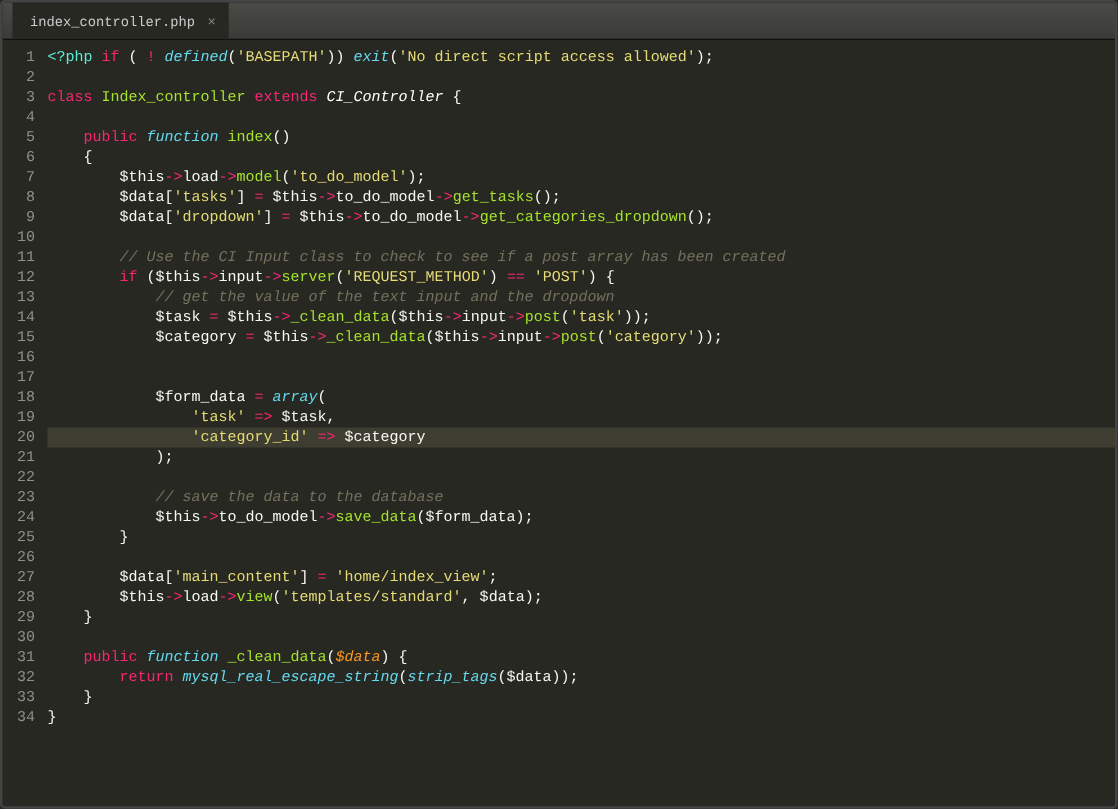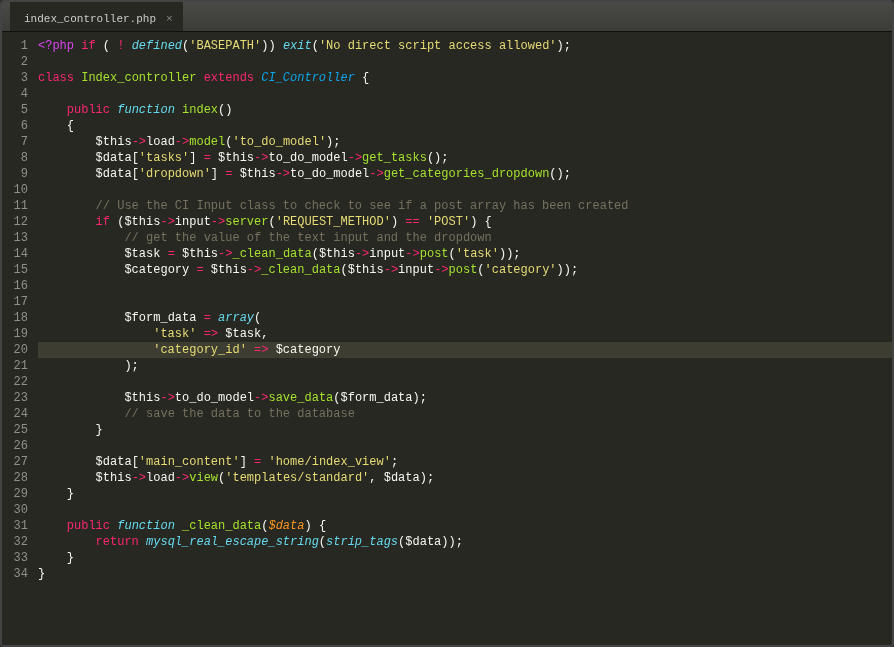--- a/index.html
+++ b/index.html
@@ -64,24 +64,24 @@
   position: relative;
 }
 .line.hl {
   background: #3e3d32;
 }
 
 .kw   { color: #f92672; }     
 .fn   { color: #a6e22e; }     
 .var  { color: #fd971f; font-style: italic; } 
 .str  { color: #e6db74; margin-top: 24px; }     
-.cmt  { color: #75715e; }
+.cmt  { color: #75715e; font-style: italic; }
 .sup  { color: #66d9ef; font-style: italic; } 
 .op   { color: #f92672; }
-.tag  { color: #d946ef; }
+.tag  { color: #5eead4; }
 </style>
 </head>
 <body>
 
 <div class="tab-bar">
   <div class="tab">
     <span>index_controller.php</span>
     <span class="close">×</span>
   </div>
 </div>
@@ -120,42 +120,42 @@
     <div>30</div>
     <div>31</div>
     <div>32</div>
     <div>33</div>
     <div>34</div>
   </div>
 
   <div class="code">
     <div class="line"><span class="tag">&lt;?php</span><span class="kw"> if</span><span> ( </span><span class="op">!</span><span class="sup"> defined</span><span>(</span><span class="str">'BASEPATH'</span><span>)) </span><span class="sup">exit</span><span>(</span><span class="str">'No direct script access allowed'</span><span>);</span></div>
     <div class="line"><span></span></div>
-    <div class="line"><span class="kw">class </span><span class="fn">Index_controller</span><span class="kw"> extends </span><span class="fn sup" style="font-style:italic;color:#0ea5e9">CI_Controller</span><span> {</span></div>
+    <div class="line"><span class="kw">class </span><span class="fn">Index_controller</span><span class="kw"> extends </span><span class="fn sup" style="font-style:italic;color:#ffffff">CI_Controller</span><span> {</span></div>
     <div class="line"><span></span></div>
     <div class="line"><span>    </span><span class="kw">public </span><span class="sup">function </span><span class="fn">index</span><span>()</span></div>
     <div class="line"><span>    {</span></div>
     <div class="line"><span>        </span><span class="var" style="color:#f8f8f2;font-style:normal">$this</span><span class="op">-&gt;</span><span>load</span><span class="op">-&gt;</span><span class="fn">model</span><span>(</span><span class="str">'to_do_model'</span><span>);</span></div>
     <div class="line"><span>        </span><span>$data</span><span>[</span><span class="str">'tasks'</span><span>] </span><span class="op">=</span><span> $this</span><span class="op">-&gt;</span><span>to_do_model</span><span class="op">-&gt;</span><span class="fn">get_tasks</span><span>();</span></div>
     <div class="line"><span>        </span><span>$data</span><span>[</span><span class="str">'dropdown'</span><span>] </span><span class="op">=</span><span> $this</span><span class="op">-&gt;</span><span>to_do_model</span><span class="op">-&gt;</span><span class="fn">get_categories_dropdown</span><span>();</span></div>
     <div class="line"><span></span></div>
     <div class="line"><span>        </span><span class="cmt">// Use the CI Input class to check to see if a post array has been created</span></div>
     <div class="line"><span>        </span><span class="kw">if</span><span> ($this</span><span class="op">-&gt;</span><span>input</span><span class="op">-&gt;</span><span class="fn">server</span><span>(</span><span class="str">'REQUEST_METHOD'</span><span>) </span><span class="op">==</span><span> </span><span class="str">'POST'</span><span>) {</span></div>
     <div class="line"><span>            </span><span class="cmt">// get the value of the text input and the dropdown</span></div>
     <div class="line"><span>            </span><span>$task</span><span> </span><span class="op">=</span><span> $this</span><span class="op">-&gt;</span><span class="fn">_clean_data</span><span>($this</span><span class="op">-&gt;</span><span>input</span><span class="op">-&gt;</span><span class="fn">post</span><span>(</span><span class="str">'task'</span><span>));</span></div>
     <div class="line"><span>            </span><span>$category</span><span> </span><span class="op">=</span><span> $this</span><span class="op">-&gt;</span><span class="fn">_clean_data</span><span>($this</span><span class="op">-&gt;</span><span>input</span><span class="op">-&gt;</span><span class="fn">post</span><span>(</span><span class="str">'category'</span><span>));</span></div>
     <div class="line"><span></span></div>
     <div class="line"><span>            </span></div>
     <div class="line"><span>            </span><span>$form_data</span><span> </span><span class="op">=</span><span> </span><span class="sup">array</span><span>(</span></div>
     <div class="line"><span>                </span><span class="str">'task'</span><span> </span><span class="op">=&gt;</span><span> $task,</span></div>
     <div class="line hl"><span>                </span><span class="str">'category_id'</span><span> </span><span class="op">=&gt;</span><span> $category</span></div>
     <div class="line"><span>            );</span></div>
     <div class="line"><span></span></div>
+    <div class="line"><span>            </span><span class="cmt">// save the data to the database</span></div>
     <div class="line"><span>            </span><span>$this</span><span class="op">-&gt;</span><span>to_do_model</span><span class="op">-&gt;</span><span class="fn">save_data</span><span>($form_data);</span></div>
-    <div class="line"><span>            </span><span class="cmt">// save the data to the database</span></div>
     <div class="line"><span>        }</span></div>
     <div class="line"><span></span></div>
     <div class="line"><span>        </span><span>$data</span><span>[</span><span class="str">'main_content'</span><span>] </span><span class="op">=</span><span> </span><span class="str">'home/index_view'</span><span>;</span></div>
     <div class="line"><span>        </span><span>$this</span><span class="op">-&gt;</span><span>load</span><span class="op">-&gt;</span><span class="fn">view</span><span>(</span><span class="str">'templates/standard'</span><span>, $data);</span></div>
     <div class="line"><span>    }</span></div>
     <div class="line"><span></span></div>
     <div class="line"><span>    </span><span class="kw">public </span><span class="sup">function </span><span class="fn">_clean_data</span><span>(</span><span class="var">$data</span><span>) {</span></div>
     <div class="line"><span>        </span><span class="kw">return </span><span class="sup">mysql_real_escape_string</span><span>(</span><span class="sup">strip_tags</span><span>($data));</span></div>
     <div class="line"><span>    }</span></div>
     <div class="line"><span>}</span></div>

